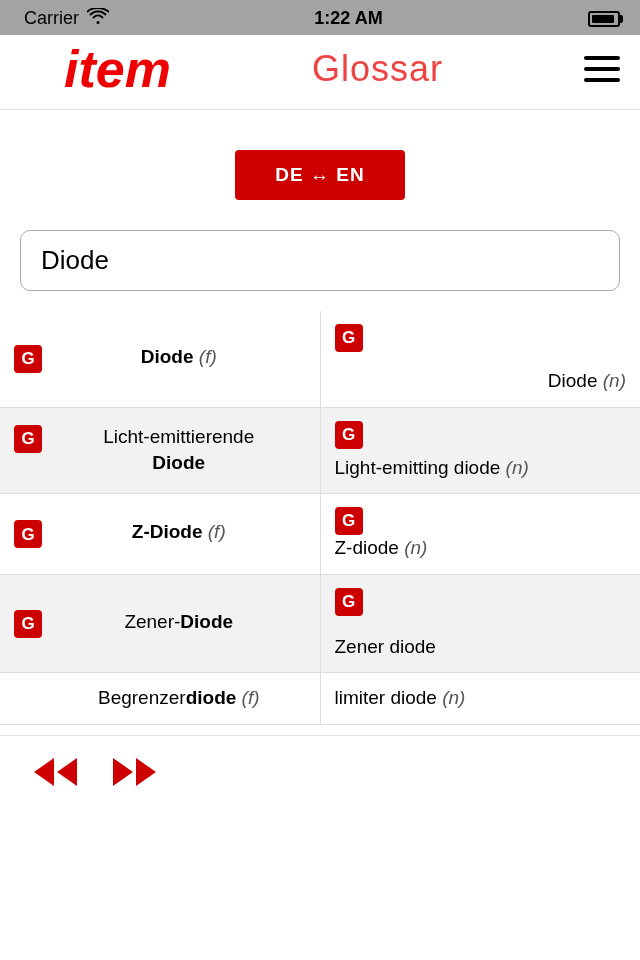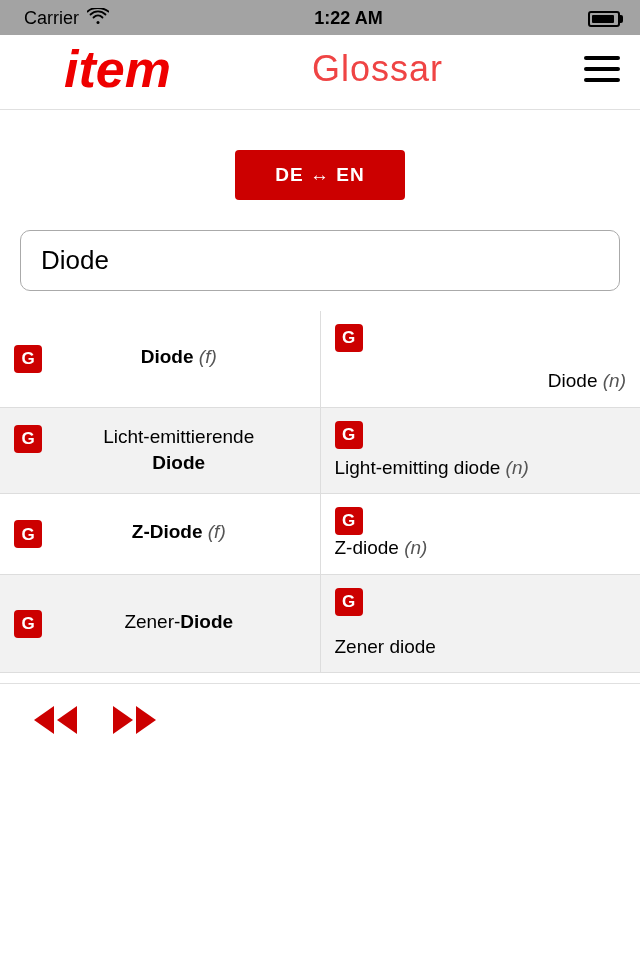--- a/index.html
+++ b/index.html
@@ -331,20 +331,35 @@
       <td>
         <div class="cell-content">
           <span class="g-badge">G</span>
         </div>
         <div style="margin-top: 18px;">
           <span class="term-normal">Zener diode</span>
         </div>
       </td>
     </tr>
 
+    <tr>
+      <td>
+        <div class="cell-content" style="padding-left: 0;">
+          <span class="term-text" style="padding-left: 38px;">
+            <span class="term-normal">Begrenzer</span><span class="term-bold">diode</span>
+            <span class="term-italic"> (f)</span>
+          </span>
+        </div>
+      </td>
+      <td>
+        <div style="padding-left: 0;">
+          <span class="term-normal">limiter diode </span><span class="term-italic">(n)</span>
+        </div>
+      </td>
+    </tr>
   </tbody>
 </table>
 
 <div class="footer-nav">
   <button class="nav-btn" aria-label="Rewind">
     <div class="rewind-icon">
       <div class="arrow-left"></div>
       <div class="arrow-left"></div>
     </div>
   </button>

